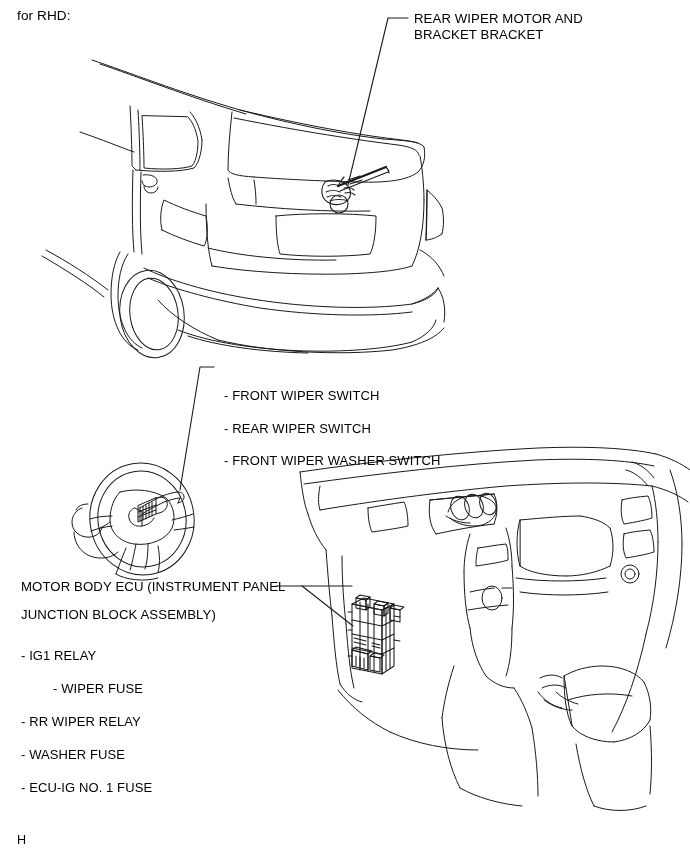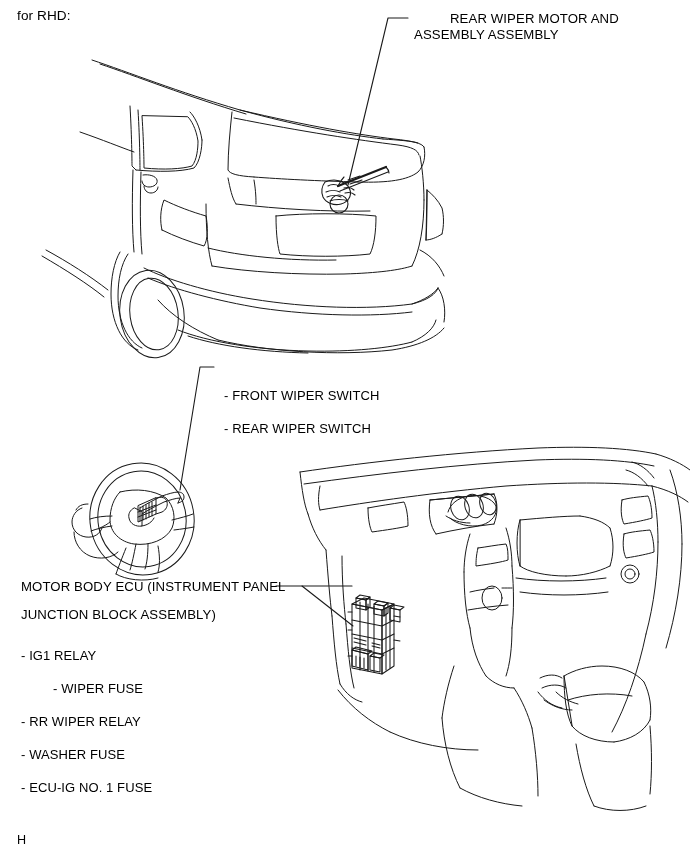--- a/index.html
+++ b/index.html
@@ -40,21 +40,21 @@
     line-height: 16px;
     letter-spacing: 0.1px;
     color: #000;
   }
   .t-heading { font-size: 13.2px; }
   .t-sub     { font-size: 13px; }
   .t-small   { font-size: 12.6px; }
 
   
   #lbl-for-rhd          { left: 9px;   top: 8px;  font-size: 13.6px; }
-  #lbl-rear-wiper       { left: 406px; top: 11px; margin-left: 36px; }
+  #lbl-rear-wiper       { left: 406px; top: 11px; }
   #lbl-rear-wiper-l2    { left: 406px; top: 27px; }
   #lbl-switch-assy      { left: 211px; top: 359px; }
   #lbl-front-wiper-sw   { left: 216px; top: 388px; }
   #lbl-rear-wiper-sw    { left: 216px; top: 421px; }
   #lbl-front-washer-sw  { left: 216px; top: 453px; }
   #lbl-ecu-l1           { left: 13px;  top: 579px; }
   #lbl-ecu-l2           { left: 13px;  top: 595px; margin-top: 12px; }
   #lbl-ig1              { left: 13px;  top: 648px; }
   #lbl-wiper-fuse       { left: 13px;  top: 681px; margin-left: 32px; }
   #lbl-rr-wiper-fuse    { left: 13px;  top: 714px; }
@@ -359,24 +359,25 @@
         <path d="M268,586 L344,586 L344,586" stroke-width="1.1"></path>
         <path d="M294,586 L345,626" stroke-width="1.1"></path>
       </g>
 
     </g>
   </svg>
 
   <div class="txt t-heading" id="lbl-for-rhd">for RHD:</div>
 
   <div class="txt t-heading" id="lbl-rear-wiper">REAR WIPER MOTOR AND</div>
-  <div class="txt t-heading" id="lbl-rear-wiper-l2">ASSEMBLY ASSEMBLY</div>
+  <div class="txt t-heading" id="lbl-rear-wiper-l2">BRACKET BRACKET</div>
 
   <div class="txt t-sub" id="lbl-front-wiper-sw">- FRONT WIPER SWITCH</div>
   <div class="txt t-sub" id="lbl-rear-wiper-sw">- REAR WIPER SWITCH</div>
+  <div class="txt t-sub" id="lbl-front-washer-sw">- FRONT WIPER WASHER SWITCH</div>
 
   <div class="txt t-heading" id="lbl-ecu-l1">MOTOR BODY ECU (INSTRUMENT PANEL</div>
   <div class="txt t-heading" id="lbl-ecu-l2">JUNCTION BLOCK ASSEMBLY)</div>
 
   <div class="txt t-sub" id="lbl-ig1">- IG1 RELAY</div>
   <div class="txt t-sub" id="lbl-wiper-fuse">- WIPER FUSE</div>
   <div class="txt t-sub" id="lbl-rr-wiper-fuse">- RR WIPER RELAY</div>
   <div class="txt t-sub" id="lbl-washer-fuse">- WASHER FUSE</div>
   <div class="txt t-sub" id="lbl-ecuig-fuse">- ECU-IG NO. 1 FUSE</div>
 

